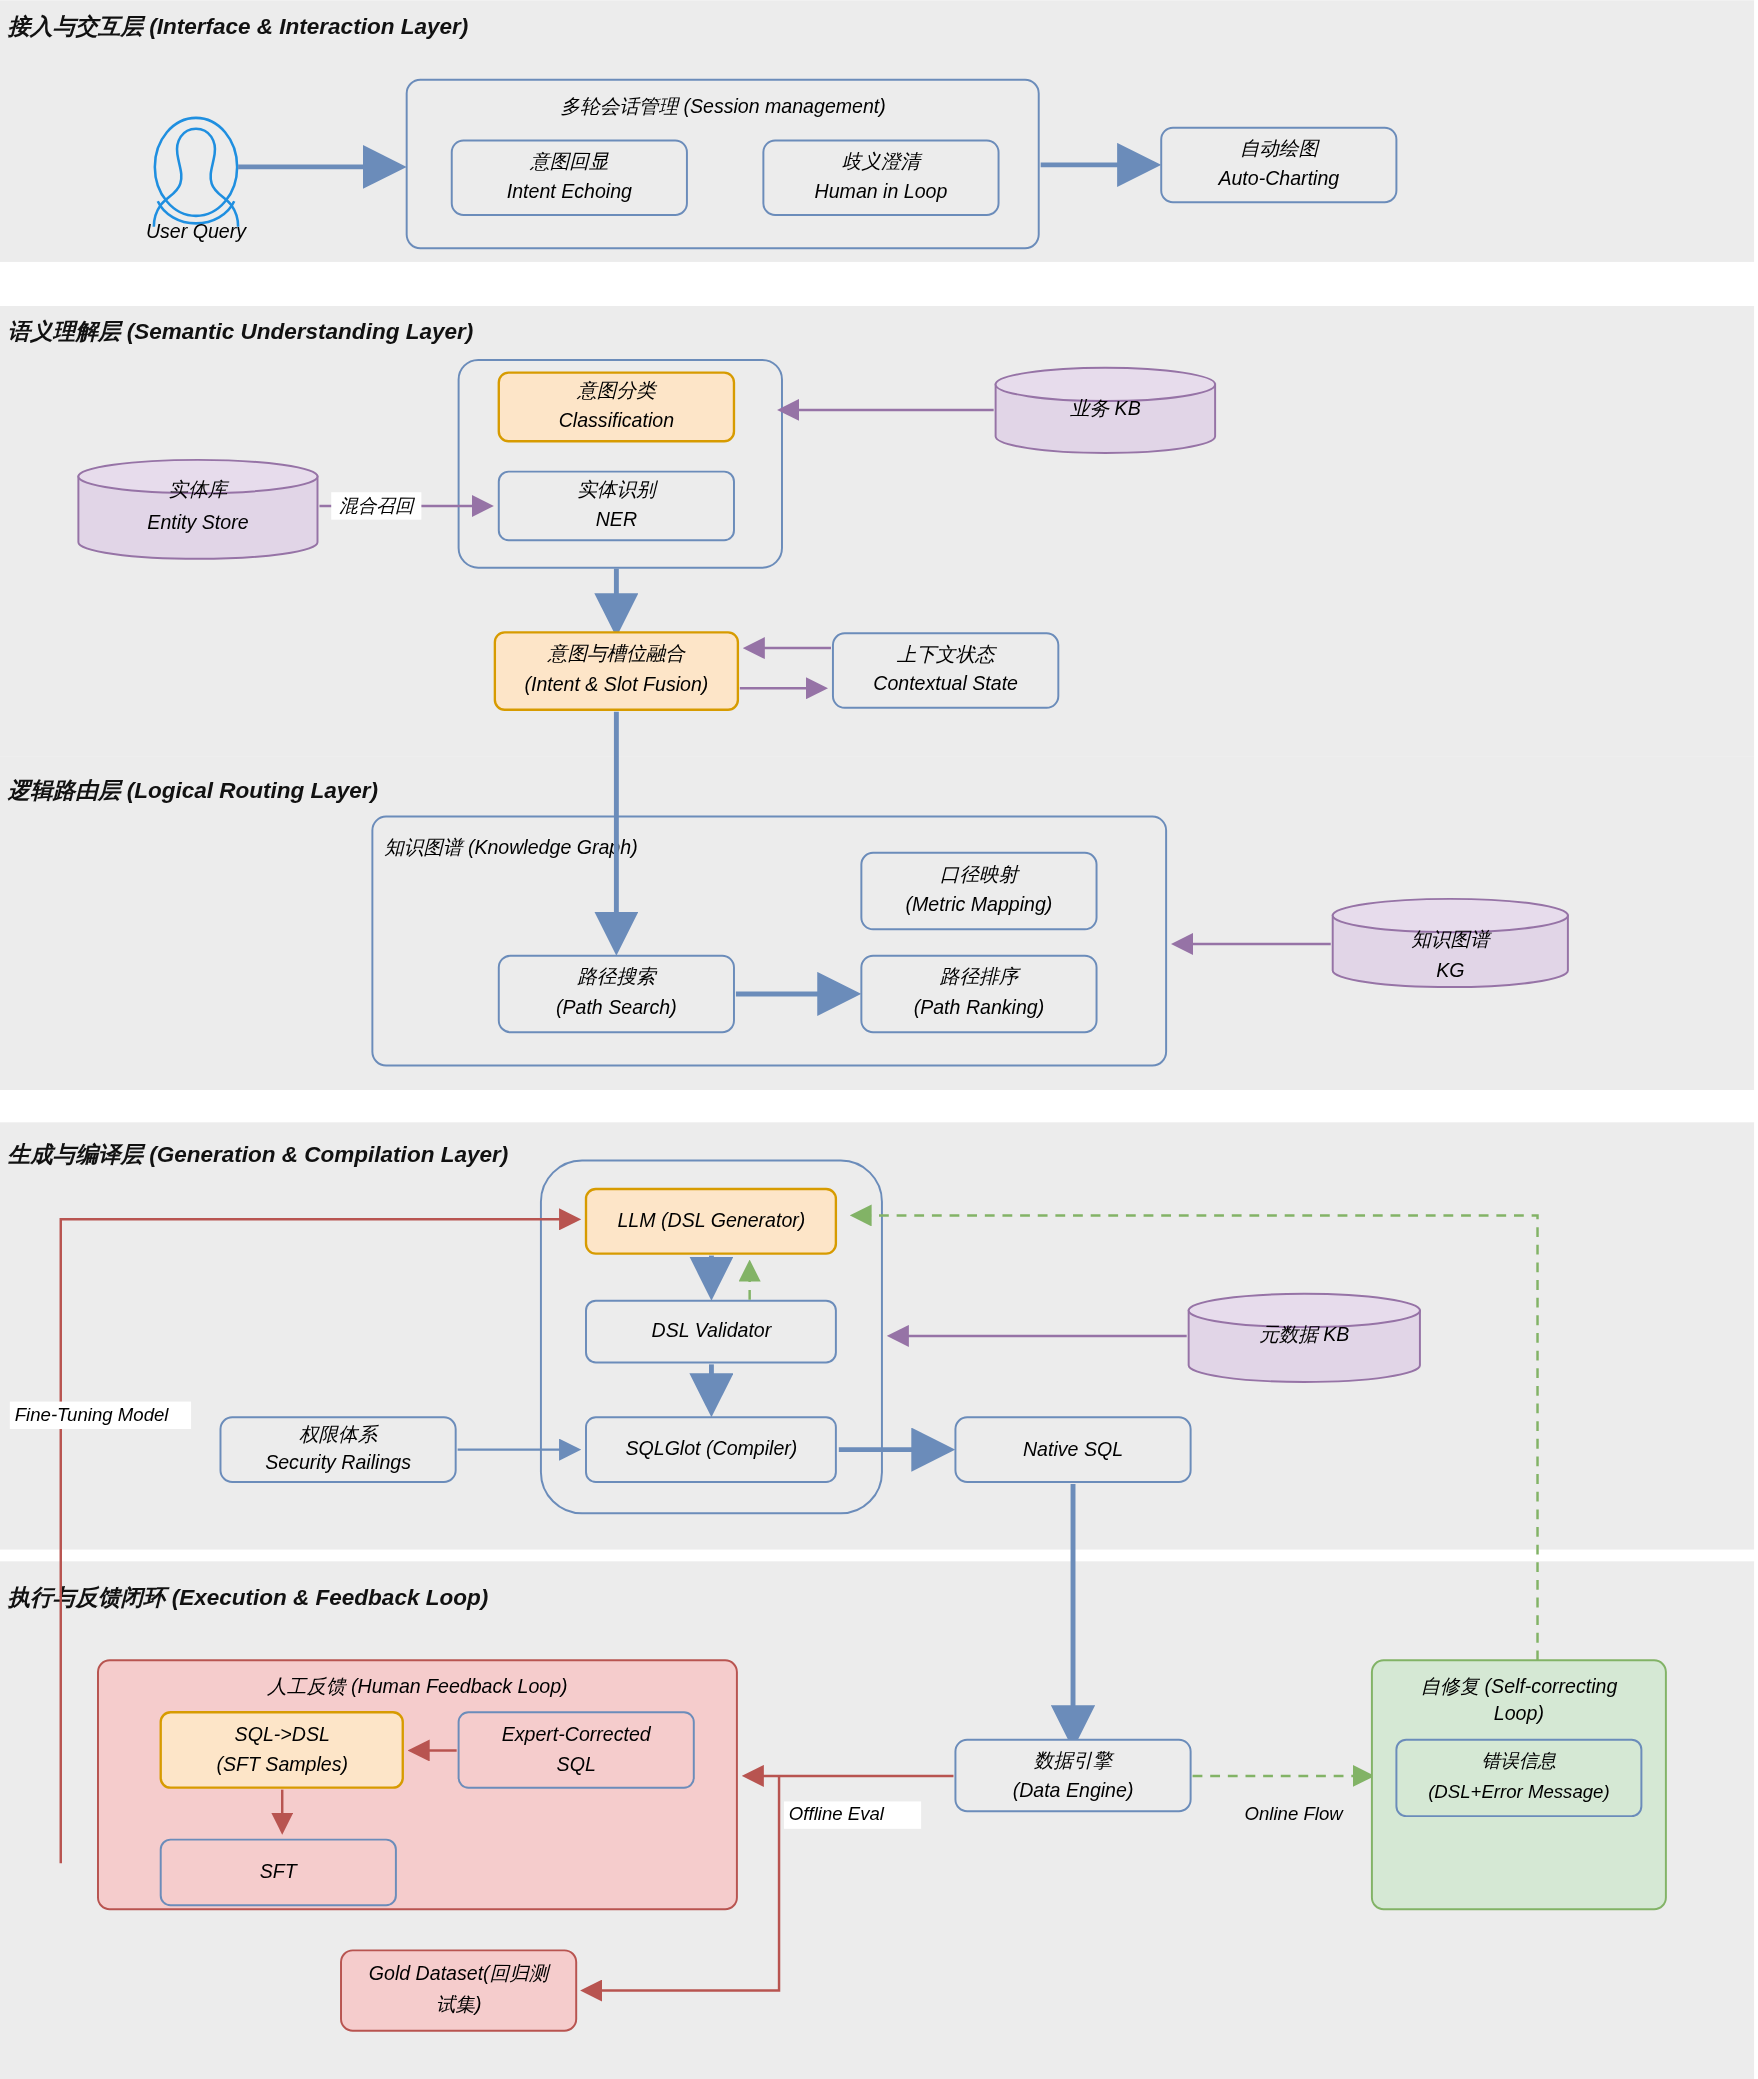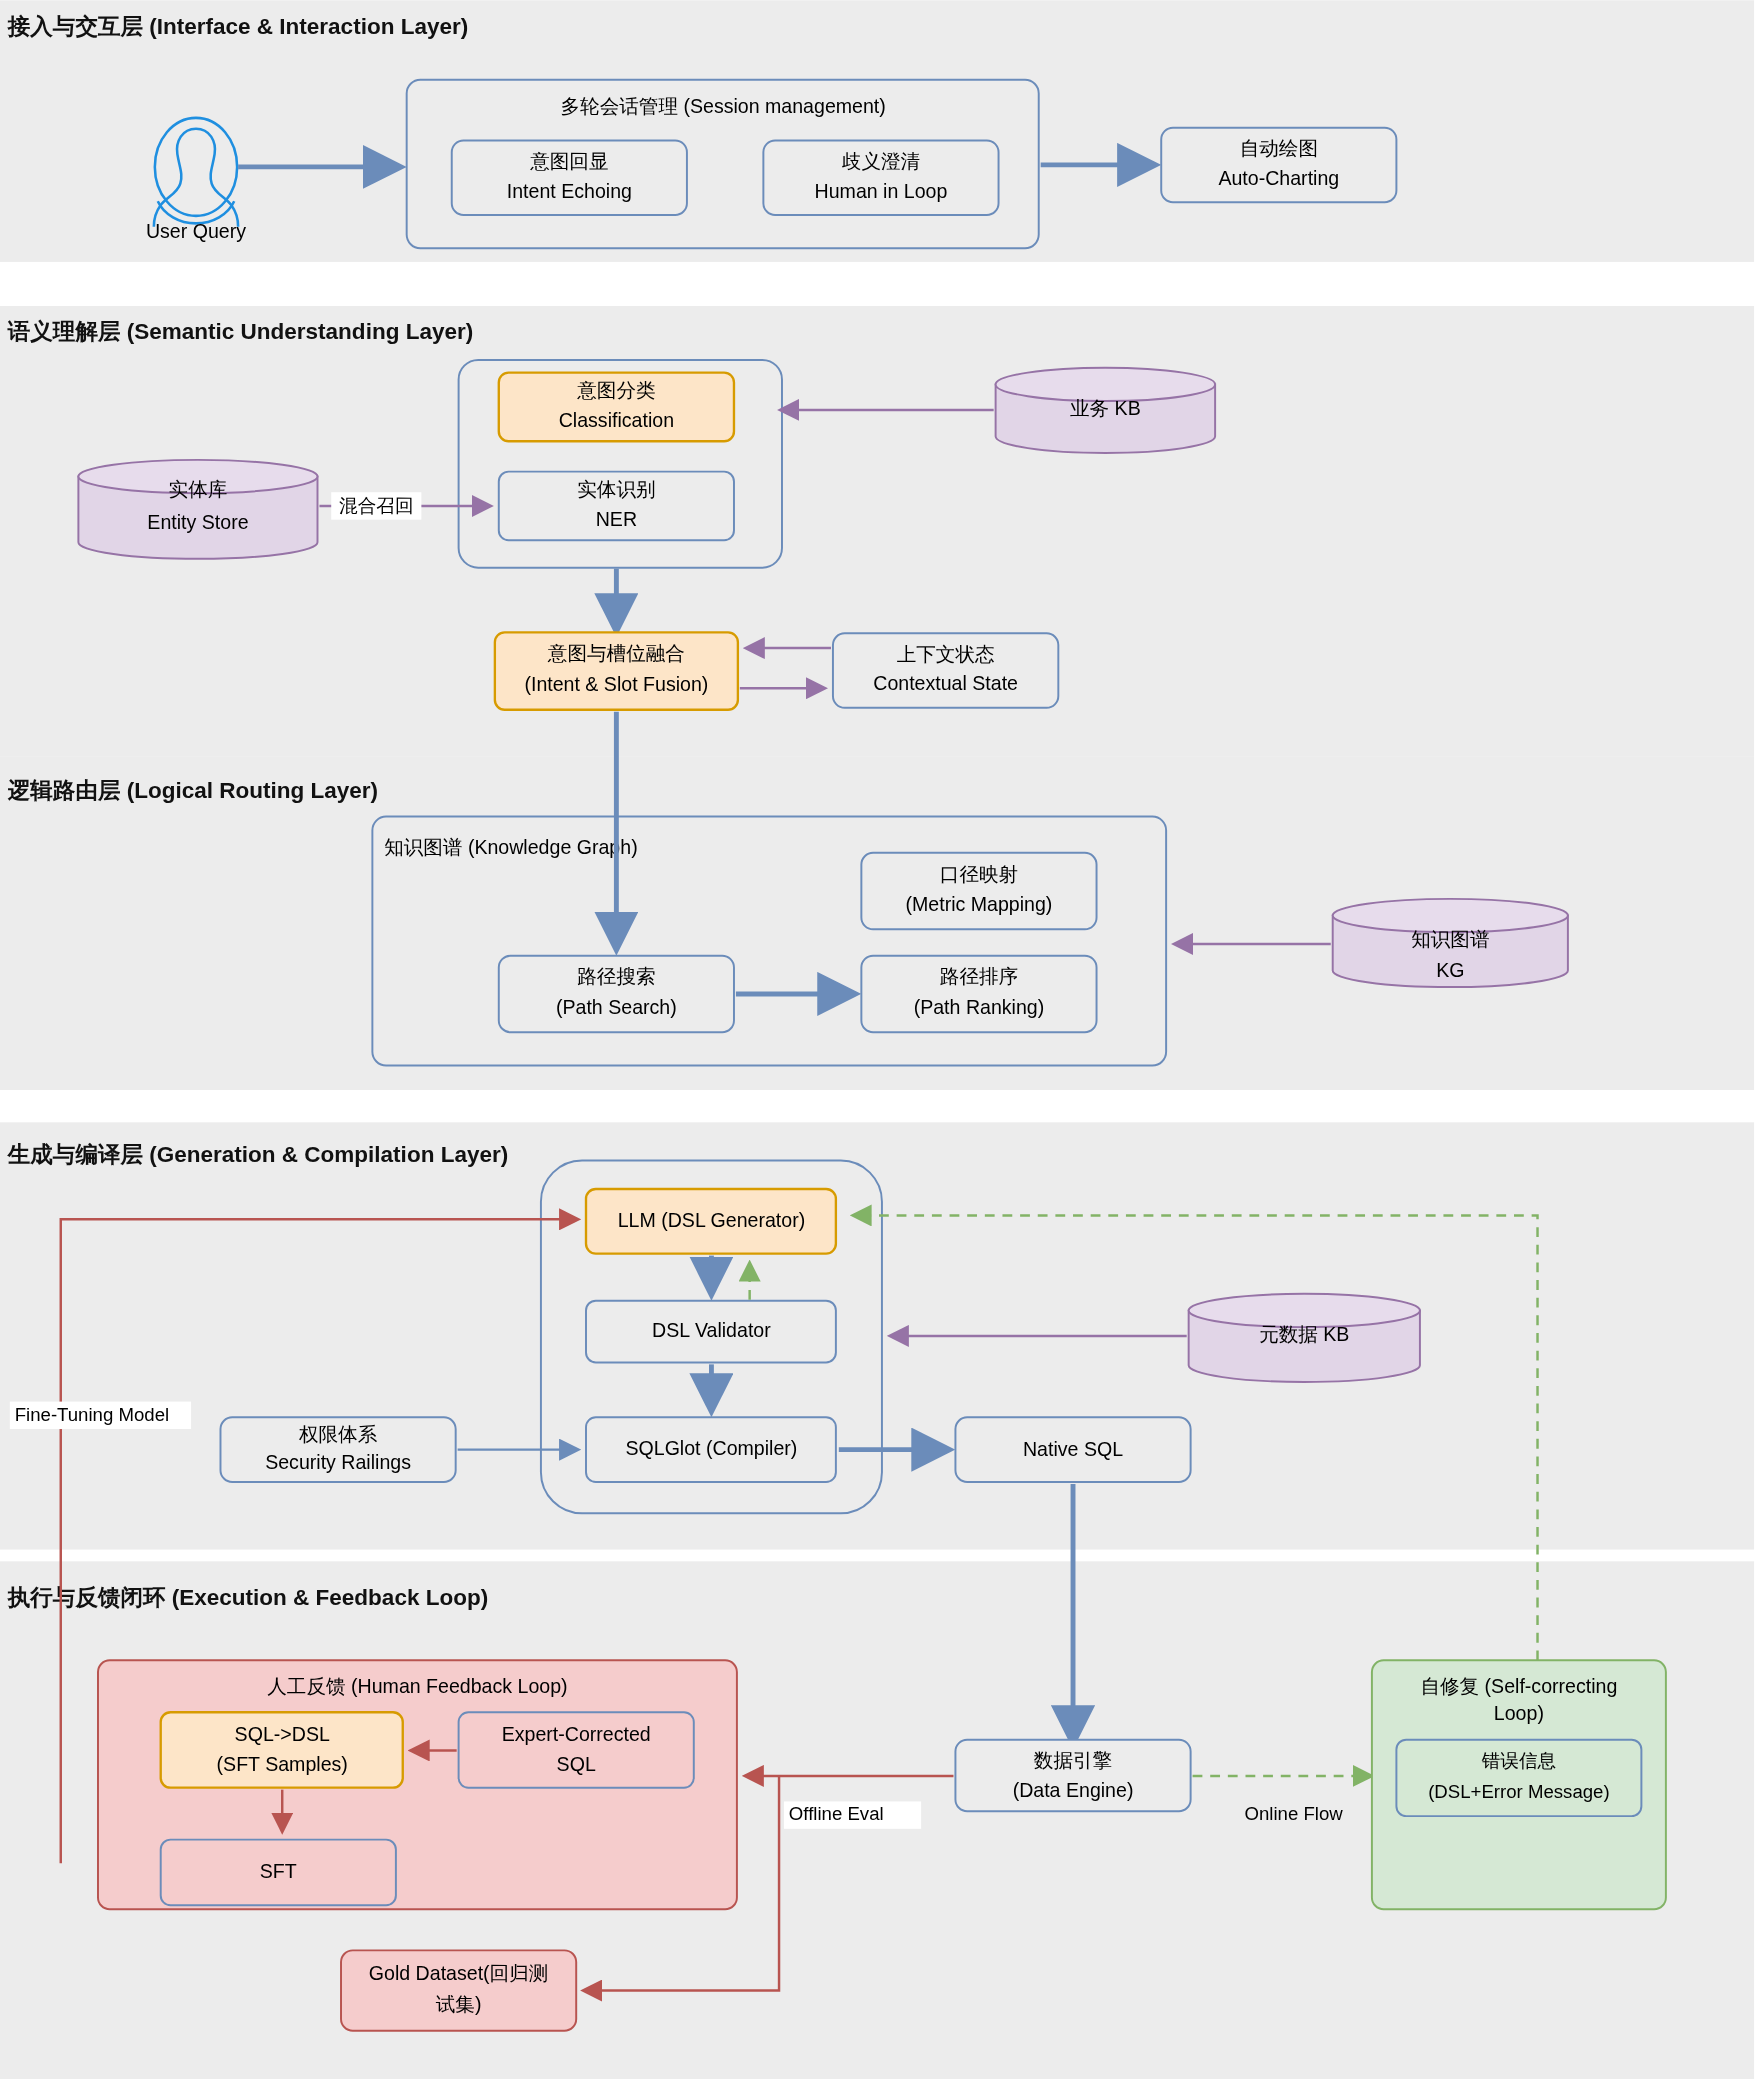--- a/index.html
+++ b/index.html
@@ -1,17 +1,17 @@
 <!DOCTYPE html>
 <html><head>
 <meta charset="utf-8">
 <style>
   html,body{margin:0;padding:0;background:#ffffff;}
   body{width:1758px;height:2080px;font-family:"Liberation Sans","DejaVu Sans",sans-serif;}
-  #stage{position:relative;width:1758px;height:2080px;overflow:hidden;background:#fff;}
+  #stage{position:relative;width:1758px;height:2080px;overflow:hidden;background:#fff;font-style:italic;}
   svg.layer{position:absolute;left:0;top:0;width:1758px;height:2080px;}
   .band{fill:#ececec;}
   .band-title{font-size:23px;font-weight:bold;fill:#111;}
   .node{fill:#ececec;stroke:#6b8cba;stroke-width:2;}
   .node-orange{fill:#fde5c8;stroke:#d79b00;stroke-width:2.4;}
   .group-box{fill:none;stroke:#6b8cba;stroke-width:2;}
   .group-pink{fill:#f5cccc;stroke:#b85450;stroke-width:2;}
   .group-green{fill:#d5e8d4;stroke:#82b366;stroke-width:2;}
   .node-pink{fill:#f5cccc;stroke:#b85450;stroke-width:2;}
   .node-on-pink{fill:#f5cccc;stroke:#6b8cba;stroke-width:2;}

